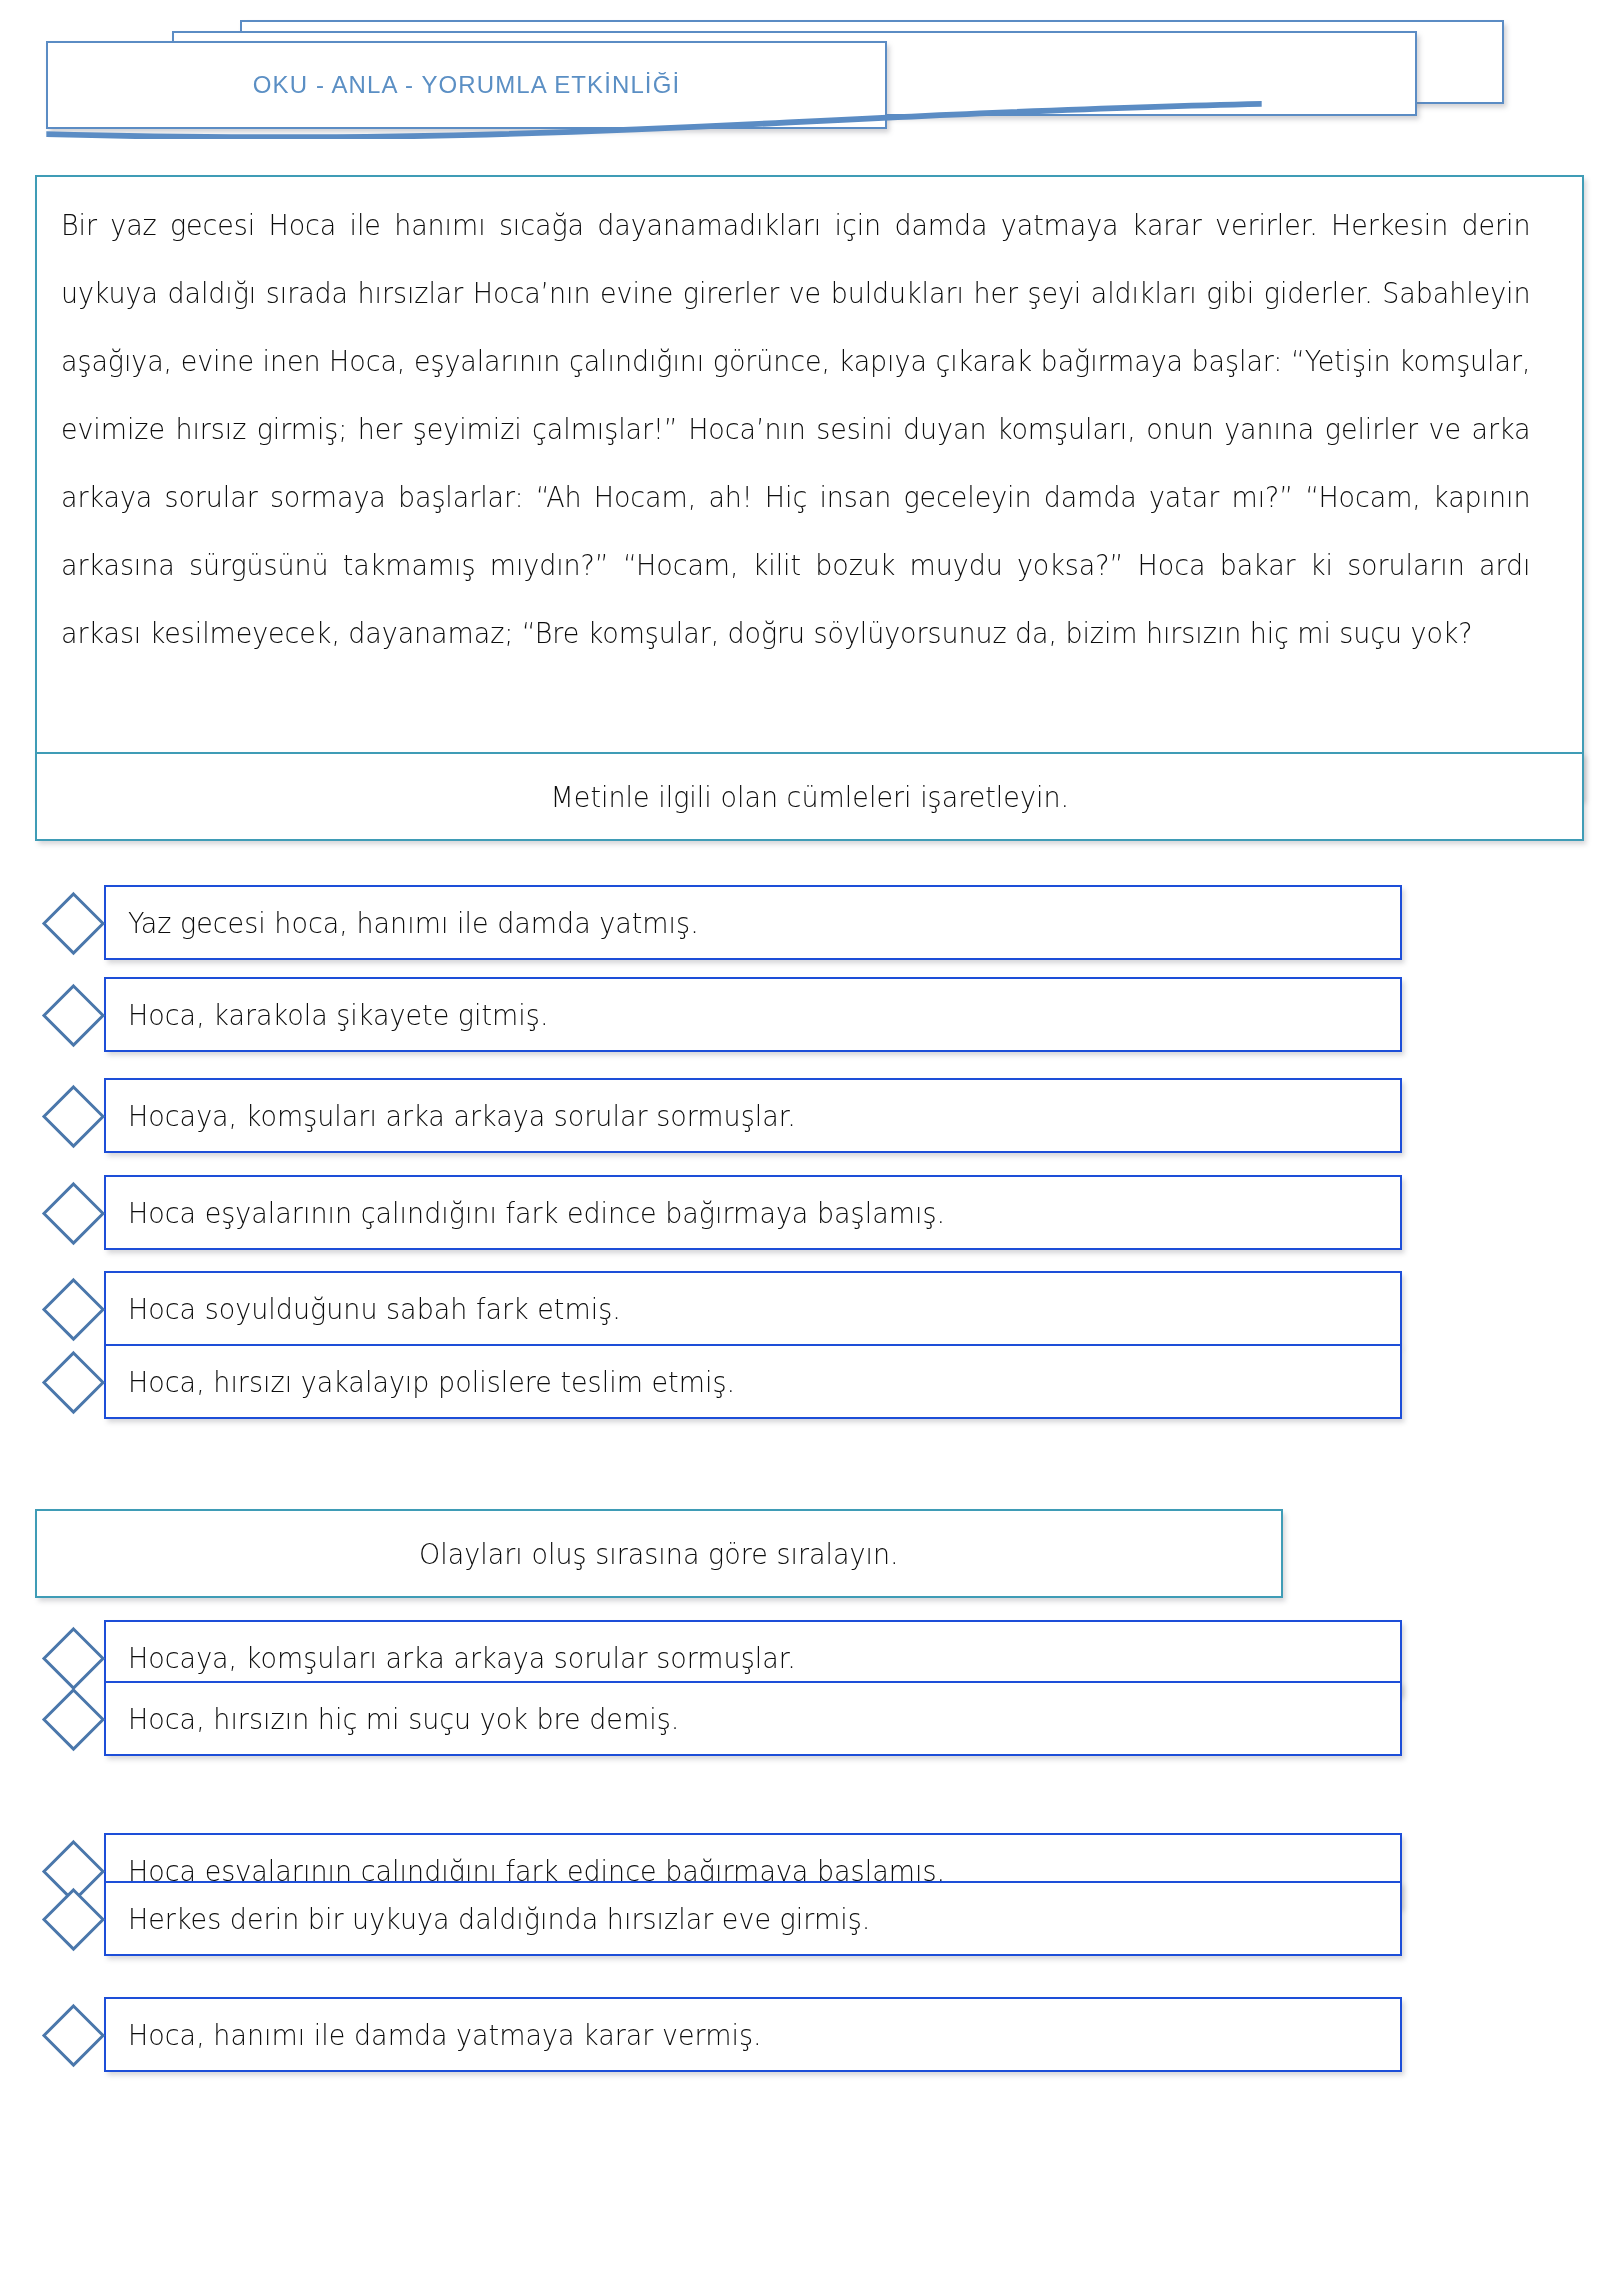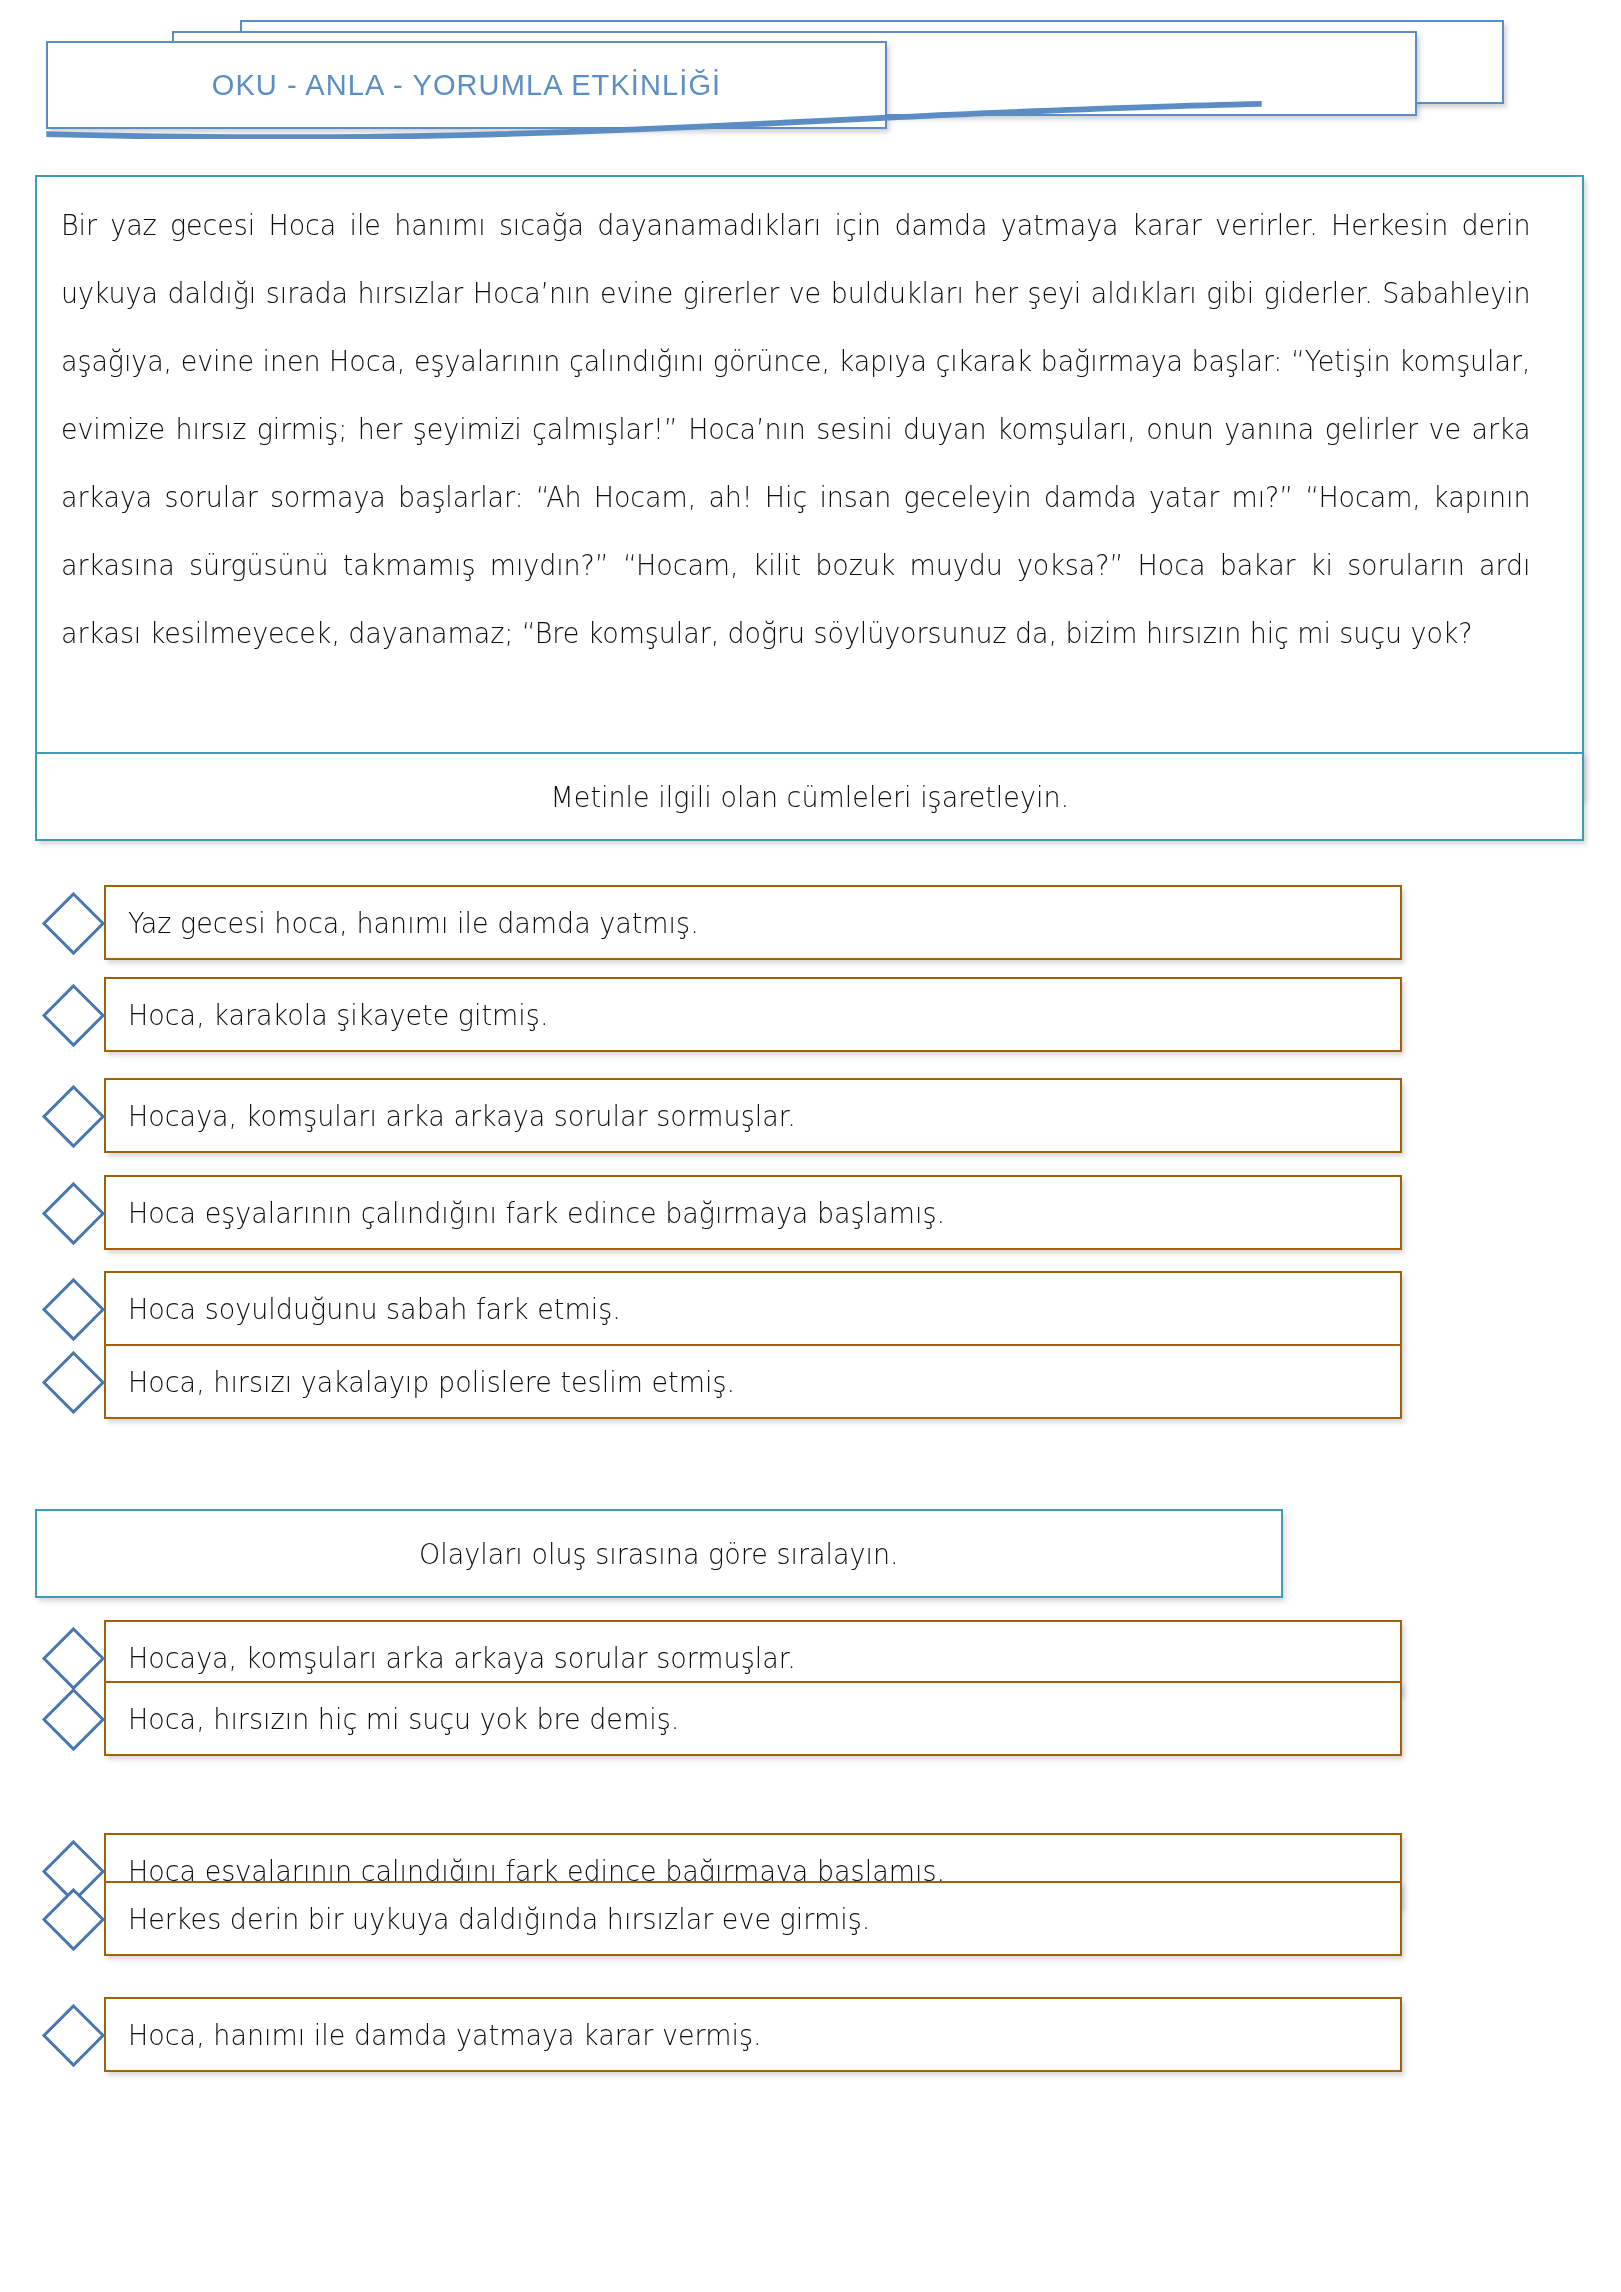--- a/index.html
+++ b/index.html
@@ -47,21 +47,21 @@
     top: 41px;
     width: 841px;
     height: 88px;
     display: flex;
     align-items: center;
     justify-content: center;
   }
   .hdr-title {
     color: #5b8fc4;
     font-family: "Liberation Sans", sans-serif;
-    font-size: 29px;
+    font-size: 24px;
     font-weight: 400;
     letter-spacing: 1.1px;
     white-space: nowrap;
   }
   
   .hdr-swoosh {
     position: absolute;
     left: 44px;
     top: 98px;
     width: 1220px;
@@ -136,21 +136,21 @@
     width: 1367px;
     height: 75px;
   }
   .check-row .row-box {
     position: absolute;
     left: 69px;
     top: 0;
     right: 0;
     height: 75px;
     background: #ffffff;
-    border: 2px solid #a16207;
+    border: 2px solid #1d4ed8;
     box-sizing: border-box;
     box-shadow: 2.9px 3.9px 4.9px rgba(120,120,130,0.3);
     display: flex;
     align-items: center;
     padding-left: 21.6px;
   }
   .check-row .row-label {
     font-family: "DejaVu Sans", sans-serif;
     font-size: 29px;
     color: #0d0d0d;

